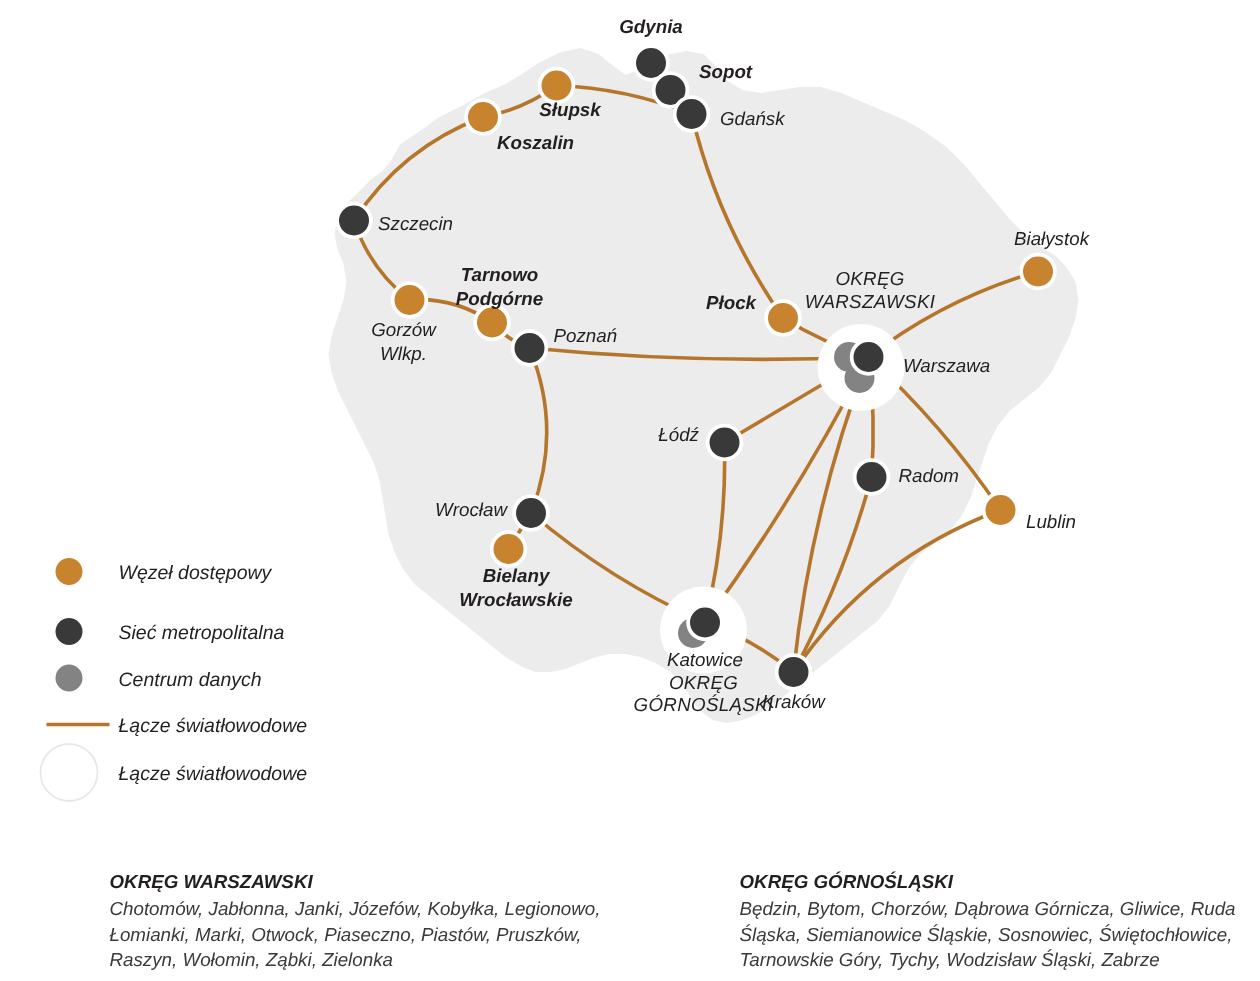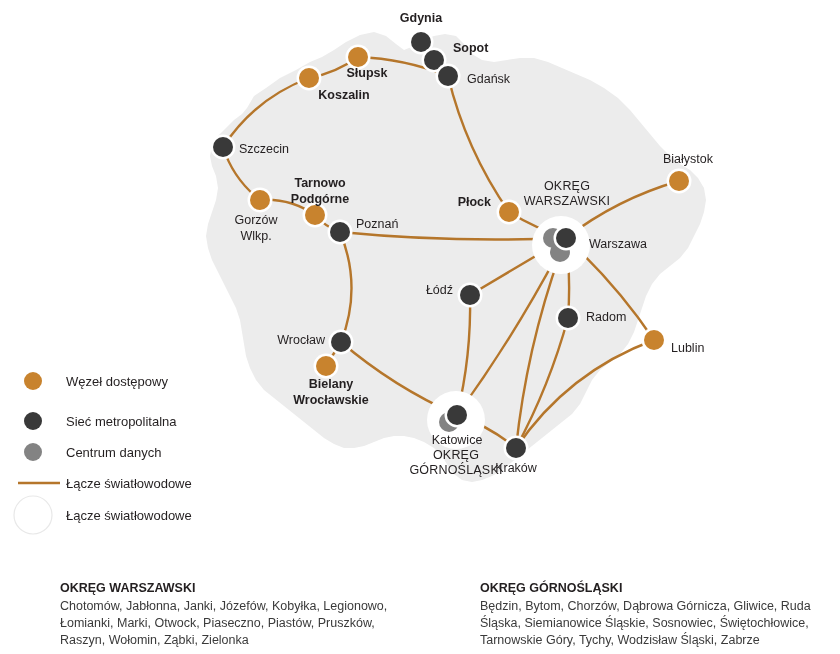--- a/index.html
+++ b/index.html
@@ -4,21 +4,21 @@
 <style>
   html,body{margin:0;padding:0;}
   body{
     width:840px;height:654px;
     background:#ffffff;
     font-family:"Liberation Sans",sans-serif;
     color:#231f20;
     overflow:hidden;
     position:relative;
   }
-  #map-wrap{position:absolute;left:4px;top:0;width:776px;height:654px;}
+  #map-wrap{position:absolute;left:17px;top:0;width:776px;height:654px;font-style:italic;}
   svg{display:block;}
   .city-label{
     font-family:"Liberation Sans",sans-serif;
     font-size:12.5px;
     fill:#231f20;
   }
   .city-label.bold{font-weight:bold;}
   .district-label{
     font-family:"Liberation Sans",sans-serif;
     font-size:12.5px;

